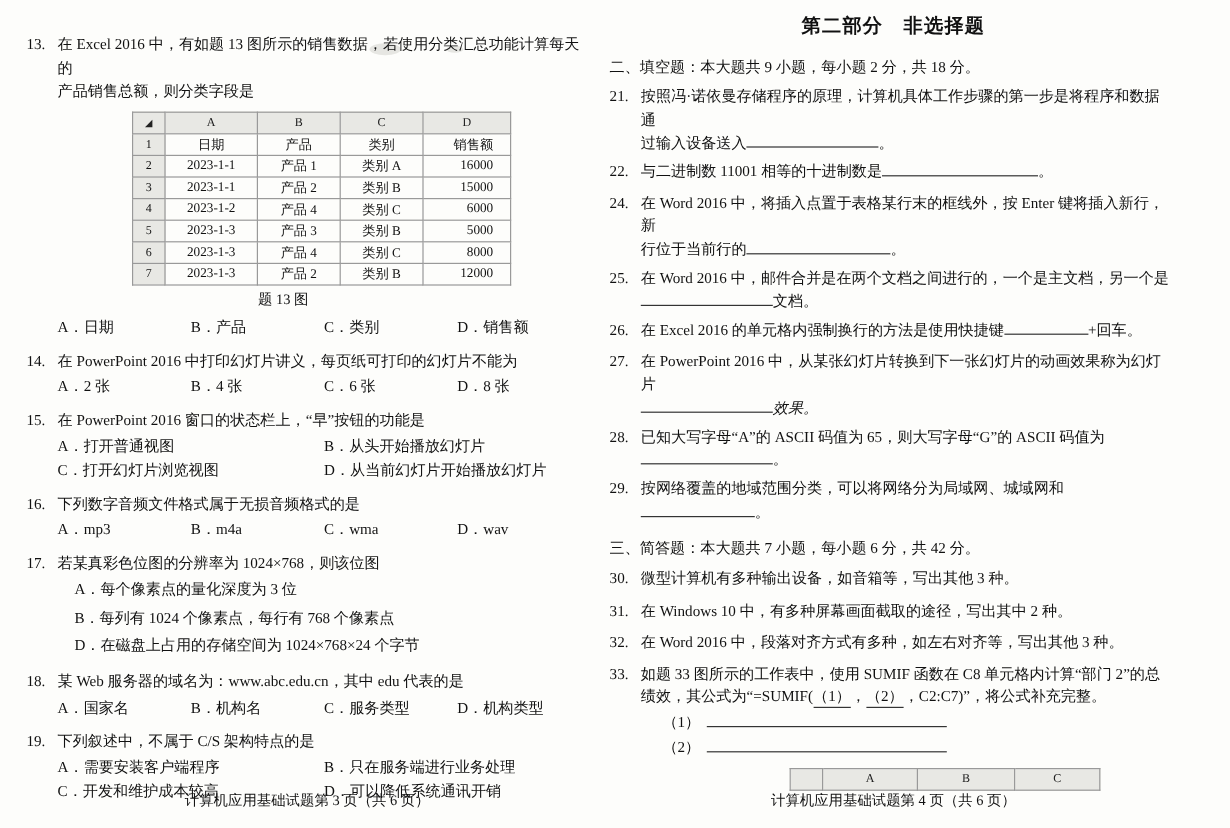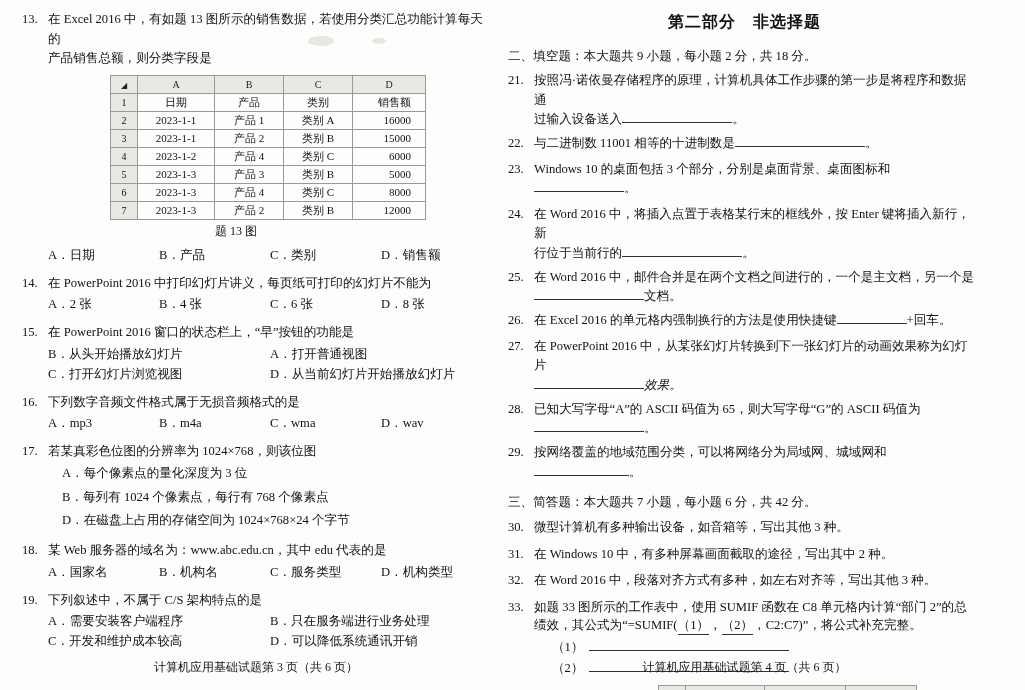--- a/index.html
+++ b/index.html
@@ -51,21 +51,21 @@
 </style>
 </head>
 <body>
 
 <div class="page">
 
   <div class="smudge" style="left:308px;top:36px;width:26px;height:10px;"></div>
   <div class="smudge" style="left:372px;top:38px;width:14px;height:6px;"></div>
 
   <div class="col col-left">
-    <div class="lc" style="top:10px;">
+    <div class="lc" style="top:28px;">
       <div class="qline">
         <div class="n">13.</div>
         <div class="t">在 Excel 2016 中，有如题 13 图所示的销售数据，若使用分类汇总功能计算每天的</div>
       </div>
       <div style="padding-left:26px;font-size:12.6px;line-height:1.55;">产品销售总额，则分类字段是</div>
 
       <div style="margin-top:6px;padding-left:88px;">
         <table class="xl">
           <tbody id="xl13">
               <tr>
@@ -145,22 +145,22 @@
         <div class="o">B．4 张</div>
         <div class="o">C．6 张</div>
         <div class="o">D．8 张</div>
       </div>
 
       <div class="qline" style="margin-top:10px;">
         <div class="n">15.</div>
         <div class="t">在 PowerPoint 2016 窗口的状态栏上，“早”按钮的功能是</div>
       </div>
       <div class="opt2">
+        <div class="o">A．打开普通视图</div>
         <div class="o">B．从头开始播放幻灯片</div>
-        <div class="o">A．打开普通视图</div>
       </div>
       <div class="opt2">
         <div class="o">C．打开幻灯片浏览视图</div>
         <div class="o">D．从当前幻灯片开始播放幻灯片</div>
       </div>
 
       <div class="qline" style="margin-top:10px;">
         <div class="n">16.</div>
         <div class="t">下列数字音频文件格式属于无损音频格式的是</div>
       </div>
@@ -226,26 +226,20 @@
         <span>过输入设备送入</span><span class="blank" style="width:110px;"></span><span>。</span>
       </div>
 
       <div class="qline" style="margin-top:6px;">
         <div class="n">22.</div>
         <div class="t">
           <span>与二进制数 11001 相等的十进制数是</span><span class="blank" style="width:130px;"></span><span>。</span>
         </div>
       </div>
 
-      <div class="qline" style="margin-top:6px;">
-        <div class="n">23.</div>
-        <div class="t">
-          <span>Windows 10 的桌面包括 3 个部分，分别是桌面背景、桌面图标和</span><span class="blank" style="width:90px;"></span><span>。</span>
-        </div>
-      </div>
 
       <div class="qline" style="margin-top:6px;">
         <div class="n">24.</div>
         <div class="t">在 Word 2016 中，将插入点置于表格某行末的框线外，按 Enter 键将插入新行，新</div>
       </div>
       <div style="padding-left:26px;font-size:12.6px;">
         <span>行位于当前行的</span><span class="blank" style="width:120px;"></span><span>。</span>
       </div>
 
       <div class="qline" style="margin-top:6px;">

